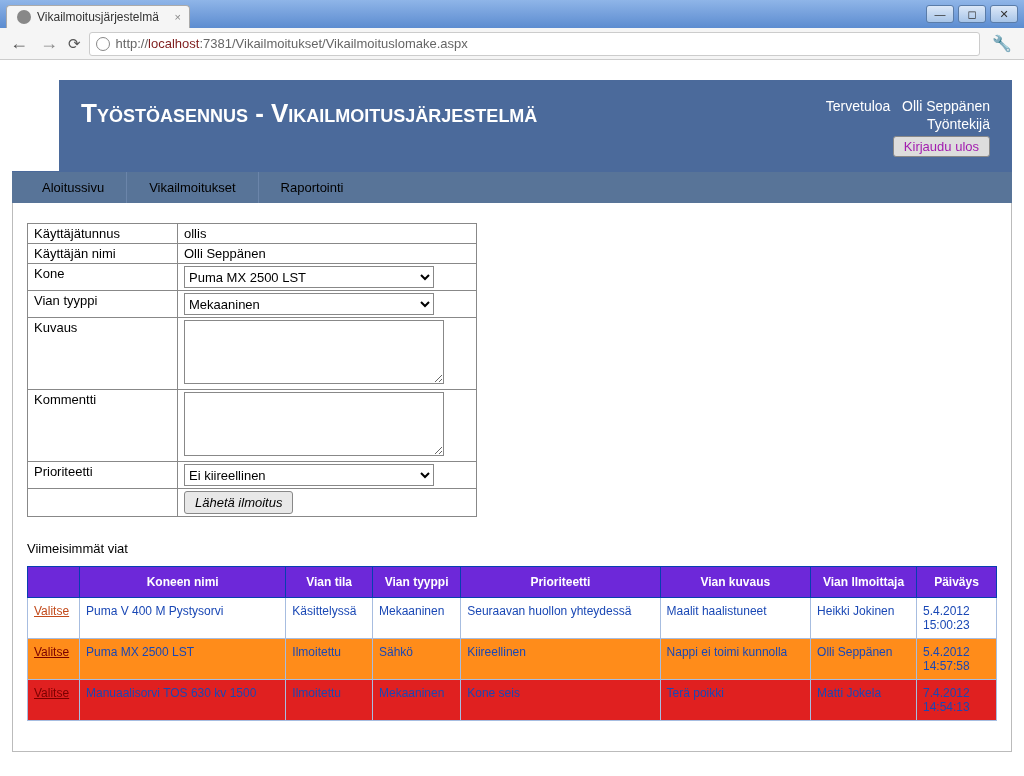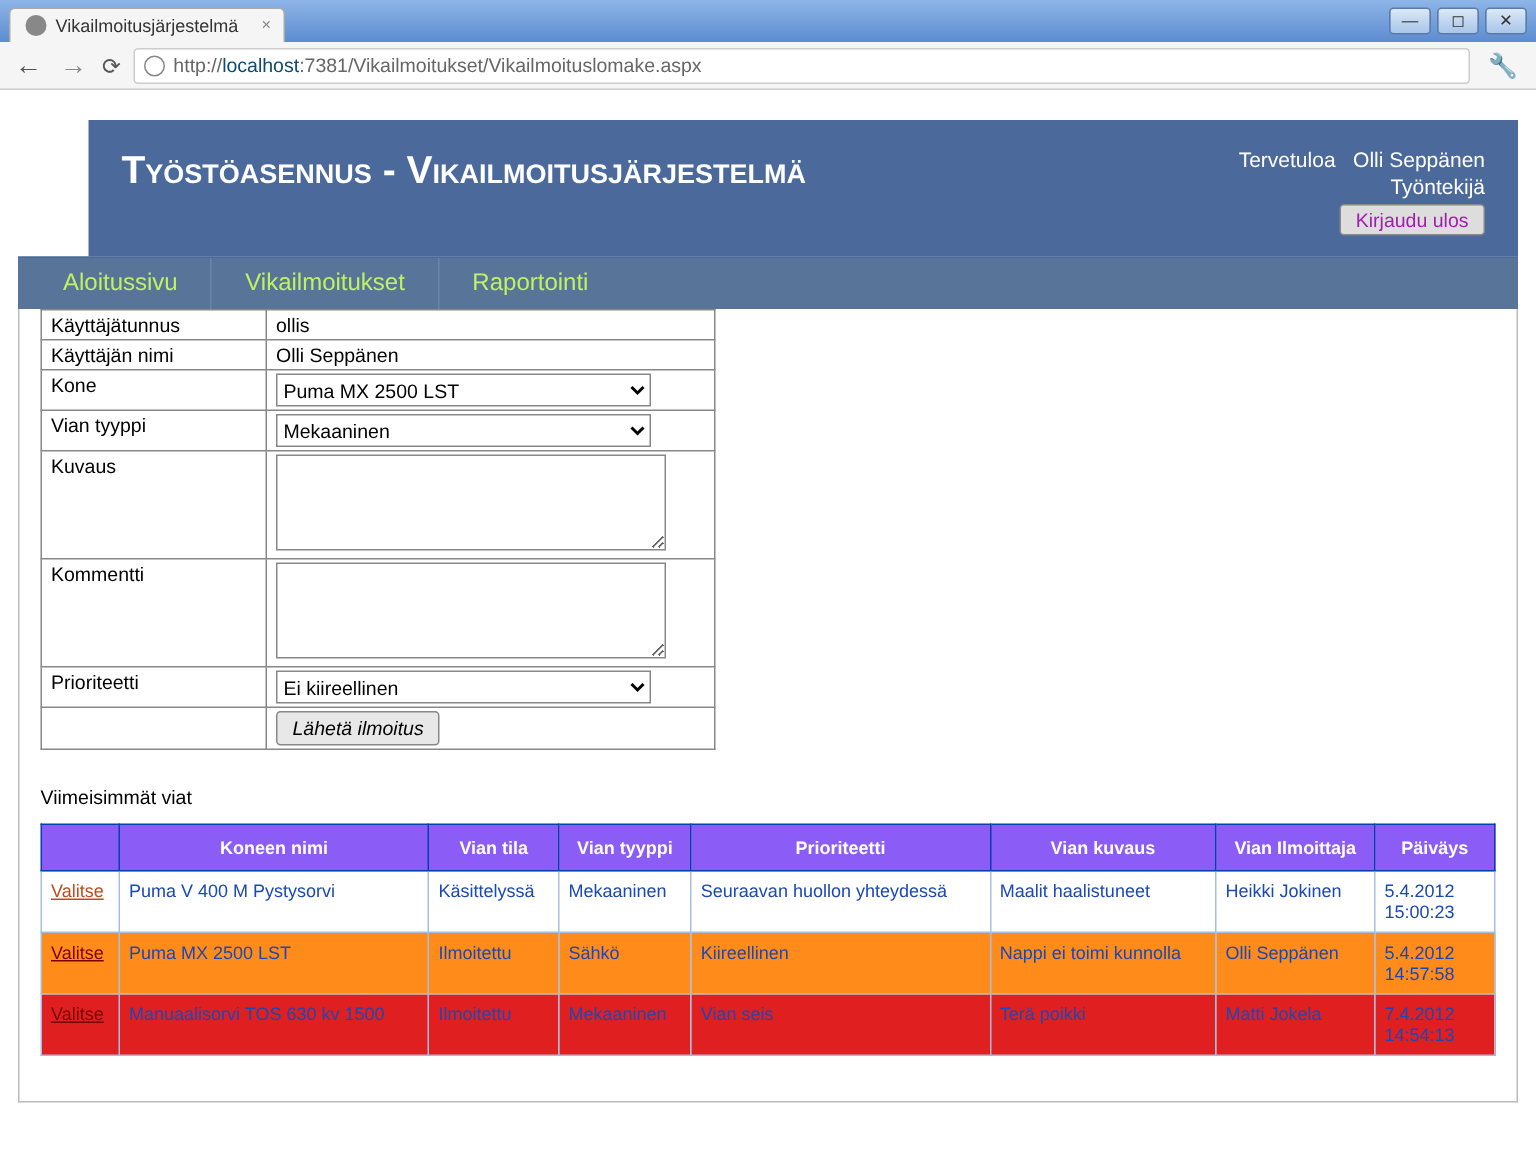--- a/index.html
+++ b/index.html
@@ -14,50 +14,50 @@
 .win-ctrls { display: flex; gap: 4px; padding-right: 6px; }
 .win-ctrl { width: 28px; height: 18px; background: linear-gradient(#dce8f8, #a8c5e8); border: 1px solid #5a7ca8; border-radius: 3px; font-size: 11px; text-align: center; line-height: 16px; color: #333; cursor: pointer; }
 
 
 .toolbar { height: 32px; background: #f5f5f5; border-bottom: 1px solid #ccc; display: flex; align-items: center; padding: 0 8px; gap: 8px; }
 .nav-arrow { font-size: 18px; color: #888; cursor: pointer; padding: 0 2px; }
 .nav-arrow.enabled { color: #555; }
 .reload { font-size: 15px; color: #555; cursor: pointer; }
 .urlbox { flex: 1; height: 24px; border: 1px solid #ccc; border-radius: 3px; background: #fff; display: flex; align-items: center; padding: 0 6px; font-size: 13px; color: #666; }
 .urlbox .globe { width: 14px; height: 14px; border: 1px solid #888; border-radius: 50%; margin-right: 6px; flex-shrink: 0; }
-.urlbox .url-bold { color: #0c4a6e; font-weight: 400; }
+.urlbox .url-bold { color: #7f1d1d; font-weight: 400; }
 .wrench { font-size: 16px; color: #666; cursor: pointer; padding: 0 4px; }
 
 
 .page-wrap { padding: 20px 12px 12px 12px; }
 .header-band { background: #4b6a9b; color: #fff; padding: 18px 22px 14px 22px; display: flex; justify-content: space-between; margin-left: 47px; }
 .header-title { font-size: 26px; font-weight: bold; font-variant: small-caps; }
 .header-right { text-align: right; font-size: 14px; }
 .header-right .line1 { margin-bottom: 2px; }
 .logout-btn { background: #ddd; border: 1px solid #888; padding: 2px 10px; font-size: 13px; color: #a21caf; cursor: pointer; margin-top: 4px; border-radius: 3px; }
 
 .subnav { background: #587498; display: flex; padding-left: 8px; border-top: 1px solid #4b6a9b; }
-.subnav-item { color: #bef264; padding: 8px 22px; font-size: 16px; cursor: pointer; text-align: right; }
+.subnav-item { color: #000000; padding: 8px 22px; font-size: 13px; cursor: pointer; text-align: right; }
 .subnav-item + .subnav-item { border-left: 1px solid #6b85aa; }
 
-.content { background: #fff; border: 1px solid #bbb; border-top: none; padding: 0 14px 30px 14px; }
+.content { background: #fff; border: 1px solid #bbb; border-top: none; padding: 20px 14px 30px 14px; }
 
 
 .form-table { border-collapse: collapse; width: 450px; }
 .form-table td { border: 1px solid #888; padding: 2px 6px; vertical-align: top; font-size: 13px; }
 .form-table td.label-cell { width: 150px; }
 .form-table select { width: 250px; font-size: 13px; border: 1px solid #888; background: #fff; height: 22px; }
 .form-table textarea { width: 260px; height: 64px; border: 1px solid #888; font-family: inherit; font-size: 13px; resize: both; padding: 2px; }
 .submit-btn { background: #e8e8e8; border: 1px solid #888; border-radius: 3px; padding: 3px 10px; font-size: 13px; cursor: pointer; font-style: italic; }
 
 .section-label { margin-top: 24px; margin-bottom: 10px; font-size: 13px; }
 
 
 .data-table { border-collapse: collapse; width: 100%; font-size: 12px; }
-.data-table th { background: #8b5cf6; color: #fff; font-weight: bold; padding: 8px 6px; border: 1px solid #063fb0; text-align: center; }
+.data-table th { background: #6d28d9; color: #fff; font-weight: bold; padding: 8px 6px; border: 1px solid #063fb0; text-align: center; }
 .data-table td { padding: 6px 6px; border: 1px solid #a7bde0; vertical-align: top; }
 .data-table .row-white { background: #fff; color: #1a48b5; }
 .data-table .row-orange { background: #ff8c1a; color: #1a48b5; }
 .data-table .row-red { background: #e02020; color: #1a48b5; }
 .data-table a.select-link { color: #c24a1a; text-decoration: underline; cursor: pointer; }
 .data-table .row-orange a.select-link { color: #7a0000; }
 .data-table .row-red a.select-link { color: #7a0000; }
 .col-select { width: 52px; }
 .col-date { width: 80px; }
 </style>
@@ -184,21 +184,21 @@
             <td>Kiireellinen</td>
             <td>Nappi ei toimi kunnolla</td>
             <td>Olli Seppänen</td>
             <td>5.4.2012 14:57:58</td>
           </tr>
           <tr class="row-red">
             <td><a class="select-link">Valitse</a></td>
             <td>Manuaalisorvi TOS 630 kv 1500</td>
             <td>Ilmoitettu</td>
             <td>Mekaaninen</td>
-            <td>Vian seis</td>
+            <td>Kone seis</td>
             <td>Terä poikki</td>
             <td>Matti Jokela</td>
             <td>7.4.2012 14:54:13</td>
           </tr>
         </tbody>
     </table>
 
   </div>
 </div>
 

